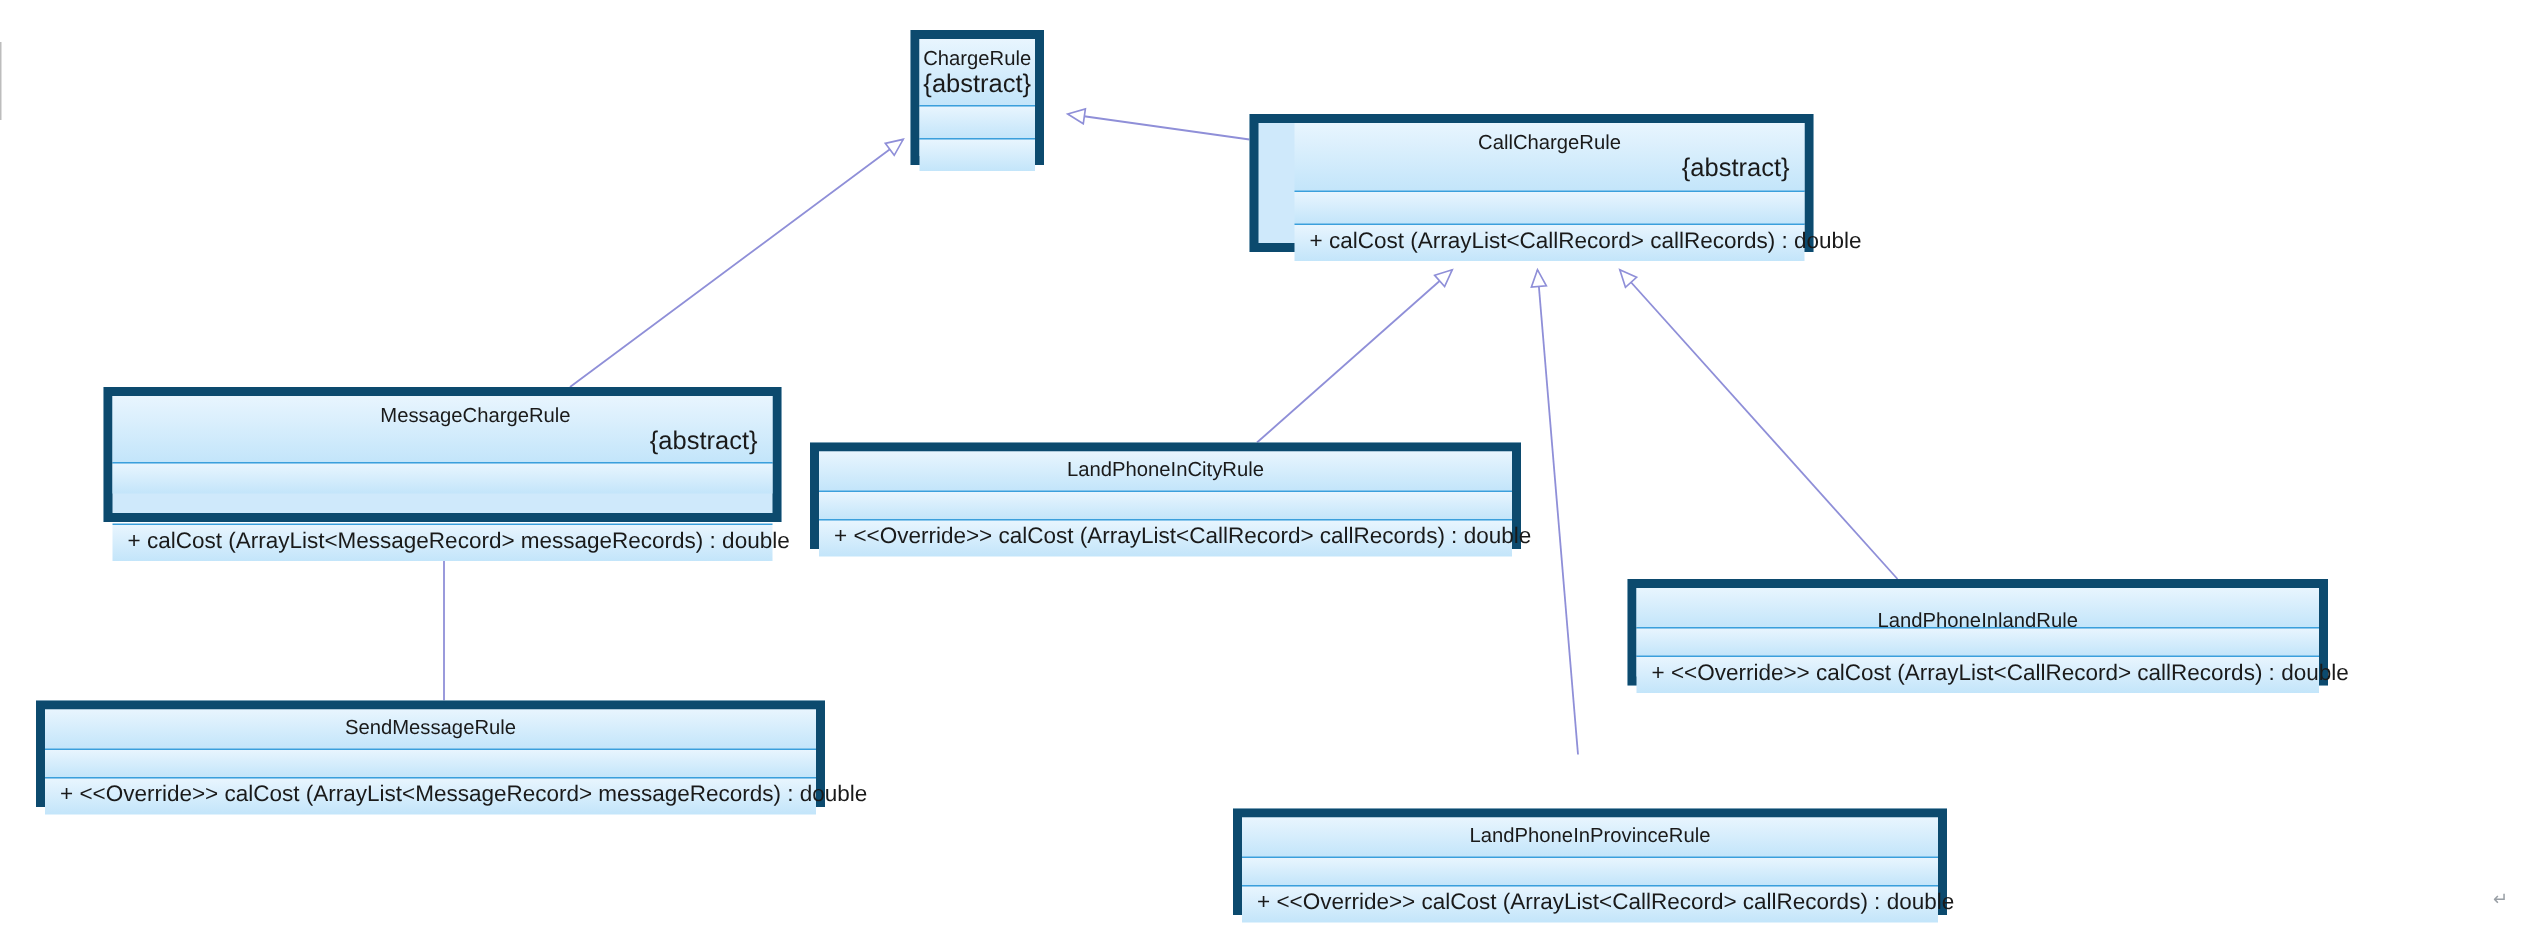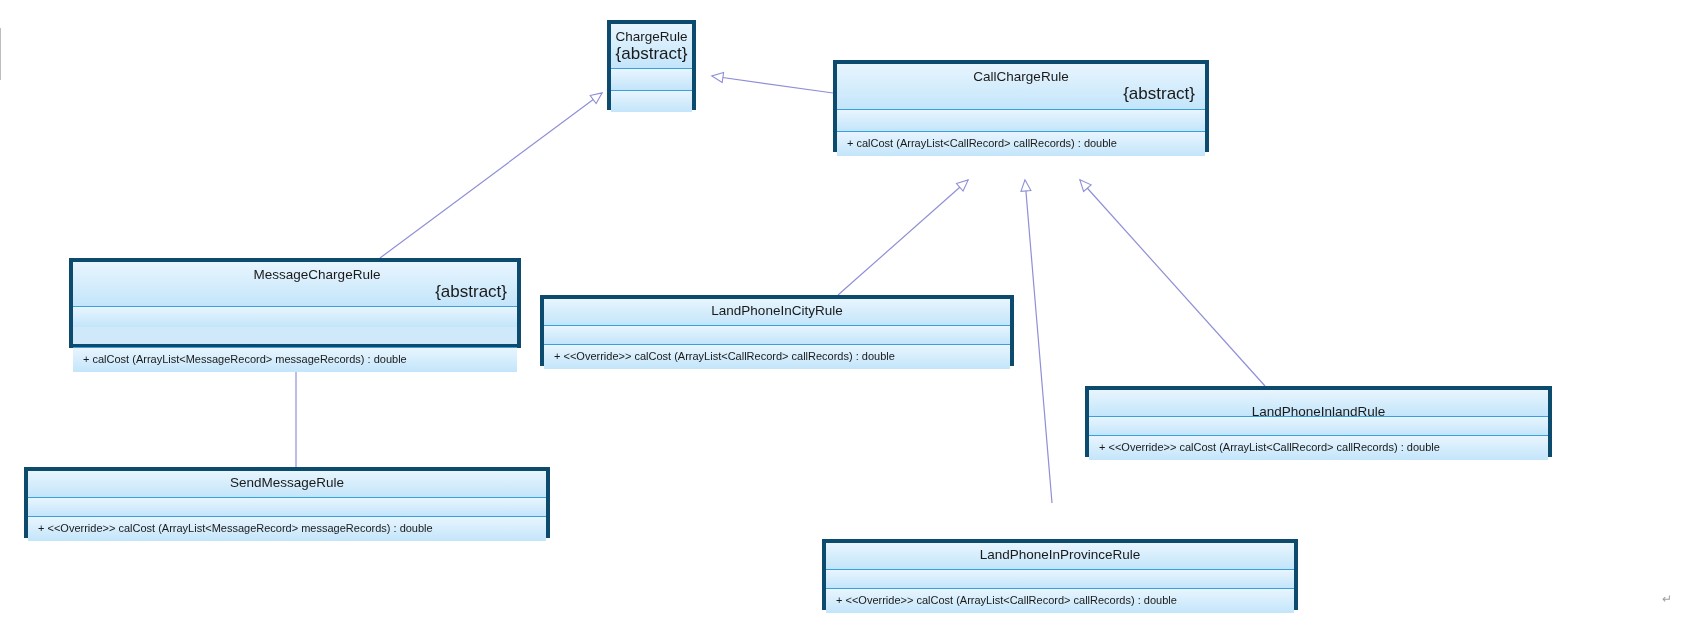--- a/index.html
+++ b/index.html
@@ -32,21 +32,21 @@
     left: 0; top: 0;
     width: 1681px;
     height: 627px;
     pointer-events: none;
   }
 
   
   .uml-class {
     position: absolute;
     box-sizing: border-box;
-    border: 4px solid #0c4a6e;
+    border: 6px solid #0c4a6e;
     background: #cfe9fb;
     box-shadow: 0 0 0 0 rgba(0,0,0,0);
   }
   .uml-class .compartment {
     box-sizing: border-box;
     position: relative;
     background: linear-gradient(to bottom, #e8f5fe 0%, #c3e5fa 100%);
   }
   .uml-class .compartment + .compartment {
     border-top: 1px solid #3a9fdc;
@@ -68,21 +68,21 @@
     text-align: right;
     color: #1a1a1a;
     font-size: 17px;
     line-height: 17px;
     padding-right: 10px;
     white-space: nowrap;
   }
   .uml-class .member {
     display: block;
     color: #1a1a1a;
-    font-size: 11px;
+    font-size: 15px;
     line-height: 16px;
     padding: 3px 6px 3px 10px;
     white-space: nowrap;
   }
   .uml-class .compartment.empty {
     
   }
 </style>
 </head>
 <body>
@@ -131,21 +131,21 @@
 
   <div class="uml-class" style="left:607px; top:20px; width:89px; height:90px;">
     <div class="compartment c-title" style="height:44px;">
       <span class="class-name">ChargeRule</span>
       <span class="abstract-tag" style="text-align:center; padding-right:0;">{abstract}</span>
     </div>
     <div class="compartment empty" style="height:22px;"></div>
     <div class="compartment empty" style="height:22px;"></div>
   </div>
 
-  <div class="uml-class" style="left:833px; top:60px; width:376px; height:92px;">
+  <div class="uml-class" style="left:833px; top:76px; width:376px; height:92px;padding-left:24px;">
     <div class="compartment c-title" style="height:45px;">
       <span class="class-name">CallChargeRule</span>
       <span class="abstract-tag">{abstract}</span>
     </div>
     <div class="compartment empty" style="height:22px;"></div>
     <div class="compartment" style="height:25px;">
       <span class="member">+   calCost (ArrayList&lt;CallRecord&gt; callRecords)  : double</span>
     </div>
   </div>
 

